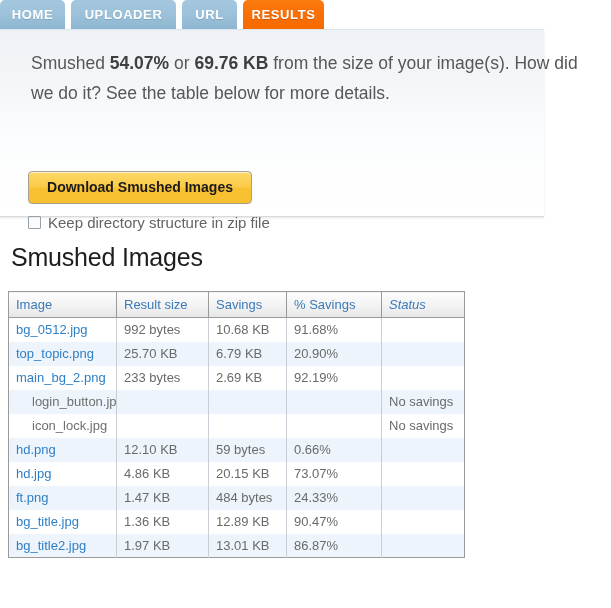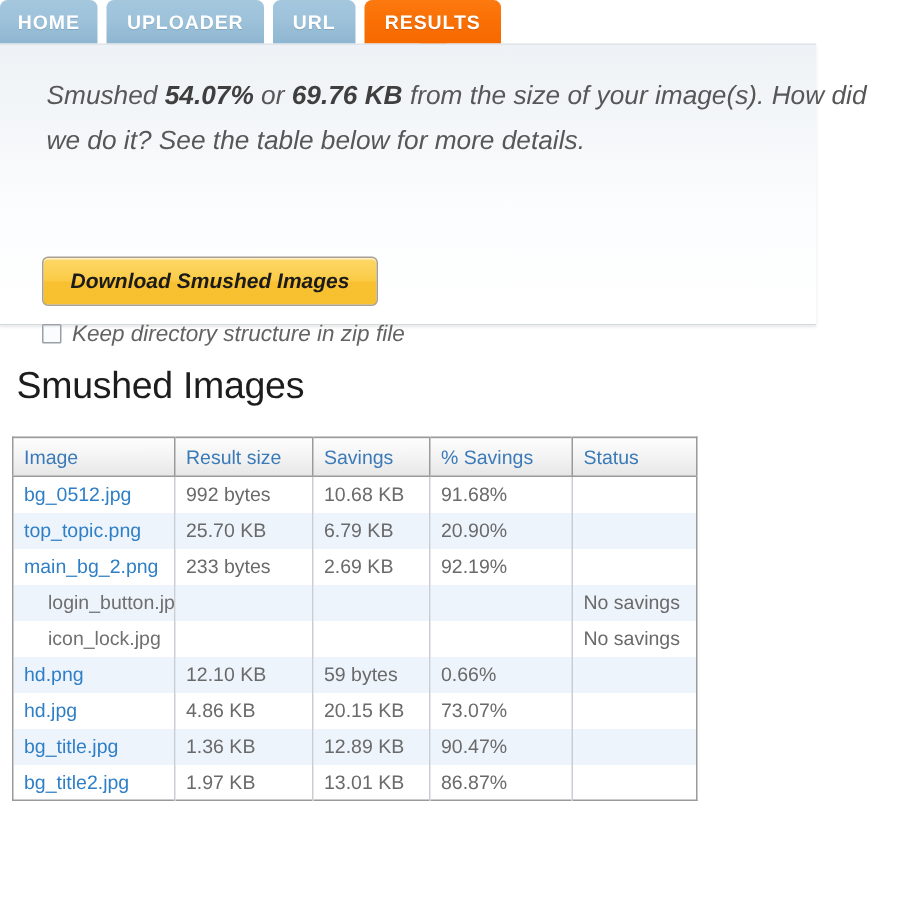--- a/index.html
+++ b/index.html
@@ -52,21 +52,20 @@
   
   .panel {
     position: relative;
     margin: 0;
     width: 544px;
     height: 188px;
     background: linear-gradient(to bottom, #eef2f6 0%, #f3f6f8 25%, #fcfdfe 62%, #ffffff 100%);
     border-top: 1px solid #dfe5ea;
     border-bottom: 1px solid #d5dadd;
     box-shadow: 0 1px 2px rgba(0,0,0,0.10);
-    font-style: italic;
   }
   .summary-text {
     position: absolute;
     left: 31px;
     top: 18px;
     width: 566px;
     font-size: 17.5px;
     line-height: 30px;
     color: #575757;
   }
@@ -145,21 +144,21 @@
     background: linear-gradient(to bottom, #fdfdfd 0%, #f2f2f2 55%, #e6e6e6 100%);
     color: #3b7ab8;
     font-weight: normal;
     text-align: left;
     font-size: 13px;
     padding: 5px 7px;
     height: 25px;
     border-right: 1px solid #9a9a9a;
     border-bottom: 1px solid #9a9a9a;
   }
-  table.results th:last-child { border-right: none; }
+  table.results th:last-child { border-right: none; font-style: italic; }
   table.results td {
     padding: 4px 7px;
     height: 24px;
     color: #6a6a6a;
     border-right: 1px solid #c9cdd4;
     border-bottom: none;
     white-space: nowrap;
     overflow: hidden;
   }
   table.results td:last-child { border-right: none; margin-top: 20px; }
@@ -179,21 +178,21 @@
   col.c-pct    { width: 95px; }
   col.c-status { width: 83px; }
 </style>
 </head>
 <body>
 
 <div class="tabbar" id="tabbar">
     <div class="tab" style="left: 0px; width: 65px;"><span>HOME</span></div>
     <div class="tab" style="left: 71px; width: 105px;"><span>UPLOADER</span></div>
     <div class="tab" style="left: 182px; width: 55px;"><span>URL</span></div>
-    <div class="tab active" style="left: 243px; width: 91px;"><span>RESULTS</span><div class="tab-pointer"></div></div>
+    <div class="tab active" style="left: 243px; width: 81px;"><span>RESULTS</span><div class="tab-pointer"></div></div>
   </div>
 
 <div class="panel">
 
   <div class="summary-text">
     <span>Smushed </span><b>54.07%</b><span> or </span><b>69.76 KB</b><span> from the size of your image(s). How did we do it? See the table below for more details.</span>
   </div>
 
   <div class="dl-btn">Download Smushed Images</div>
 
@@ -268,20 +267,27 @@
           <td class="status"></td>
         </tr>
         <tr>
           <td class="name"><a>hd.jpg</a></td>
           <td>4.86 KB</td>
           <td>20.15 KB</td>
           <td>73.07%</td>
           <td class="status"></td>
         </tr>
         <tr>
+          <td class="name"><a>ft.png</a></td>
+          <td>1.47 KB</td>
+          <td>484 bytes</td>
+          <td>24.33%</td>
+          <td class="status"></td>
+        </tr>
+        <tr>
           <td class="name"><a>bg_title.jpg</a></td>
           <td>1.36 KB</td>
           <td>12.89 KB</td>
           <td>90.47%</td>
           <td class="status"></td>
         </tr>
         <tr>
           <td class="name"><a>bg_title2.jpg</a></td>
           <td>1.97 KB</td>
           <td>13.01 KB</td>

